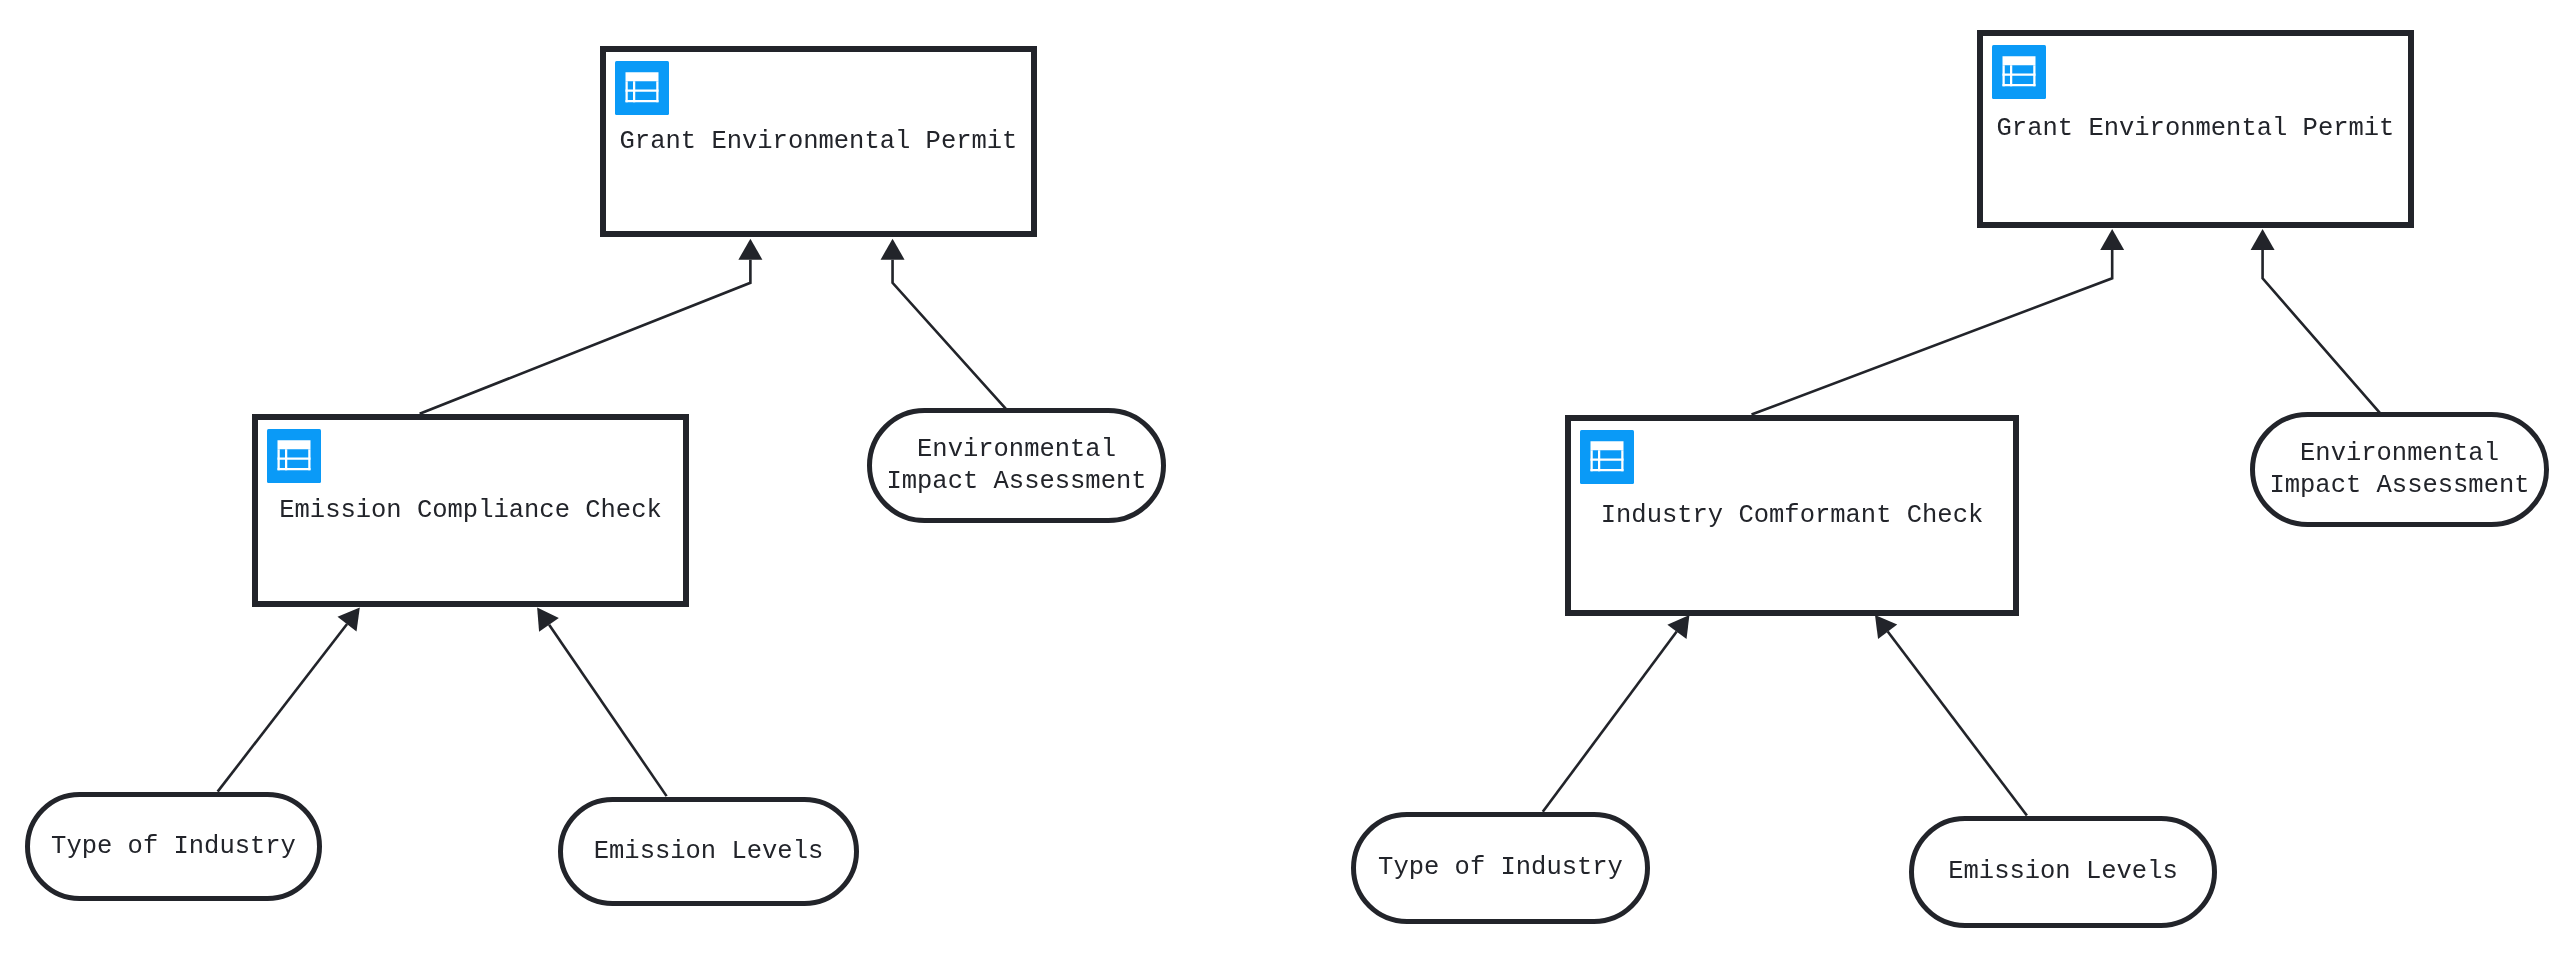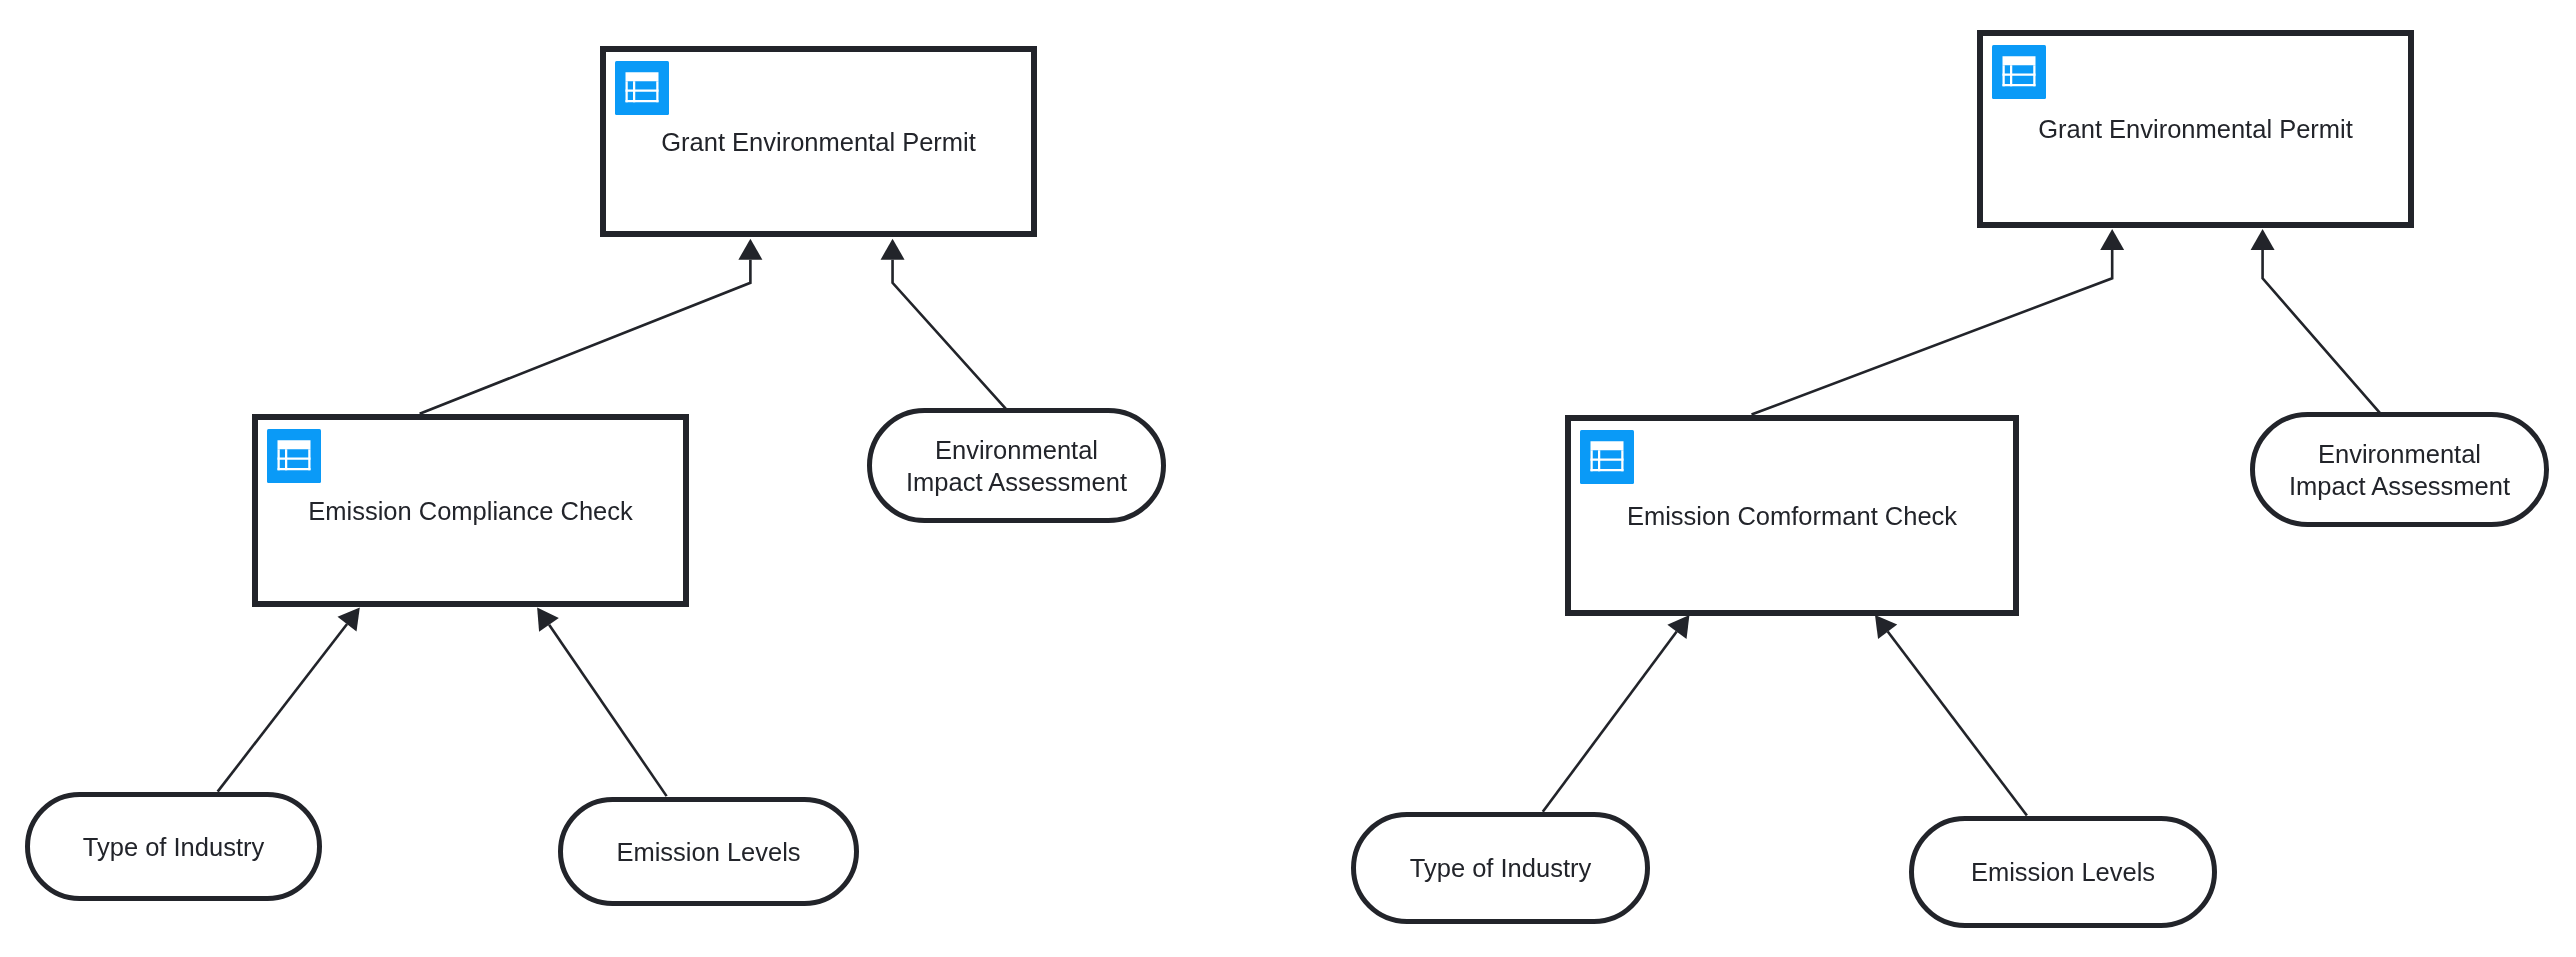--- a/index.html
+++ b/index.html
@@ -2,21 +2,21 @@
 <html style="font-size:12px"><head>
 <meta charset="utf-8">
 <style>
   html, body { margin: 0; padding: 0; background: #ffffff; }
   #stage {
     position: relative;
     width: 2576px;
     height: 957px;
     background: #ffffff;
     overflow: hidden;
-    font-family: Liberation Sans, sans-serif;
+    font-family: Liberation Mono, monospace;
   }
   #wires {
     position: absolute;
     left: 0; top: 0;
     width: 2576px; height: 957px;
   }
   #wires path {
     fill: none;
     stroke: #22242a;
     stroke-width: 3.5;
@@ -170,21 +170,21 @@
         <g fill="#ffffff">
           <rect x="14" y="15" width="44" height="12"></rect>
           <rect x="14" y="27" width="3" height="28"></rect>
           <rect x="55" y="27" width="3" height="28"></rect>
           <rect x="14" y="52" width="44" height="3"></rect>
           <rect x="24" y="27" width="3" height="28"></rect>
           <rect x="14" y="38" width="44" height="3"></rect>
         </g>
       </svg>
     </span>
-    <span class="label">Emission Comformant Check</span>
+    <span class="label">Industry Comformant Check</span>
   </div>
 
   <div class="node input-data" style="left:2250px; top:412px; width:299px; height:115px">
     <span class="label">Environmental
 Impact Assessment</span>
   </div>
 
   <div class="node input-data" style="left:1351px; top:812px; width:299px; height:112px">
     <span class="label">Type of Industry</span>
   </div>

